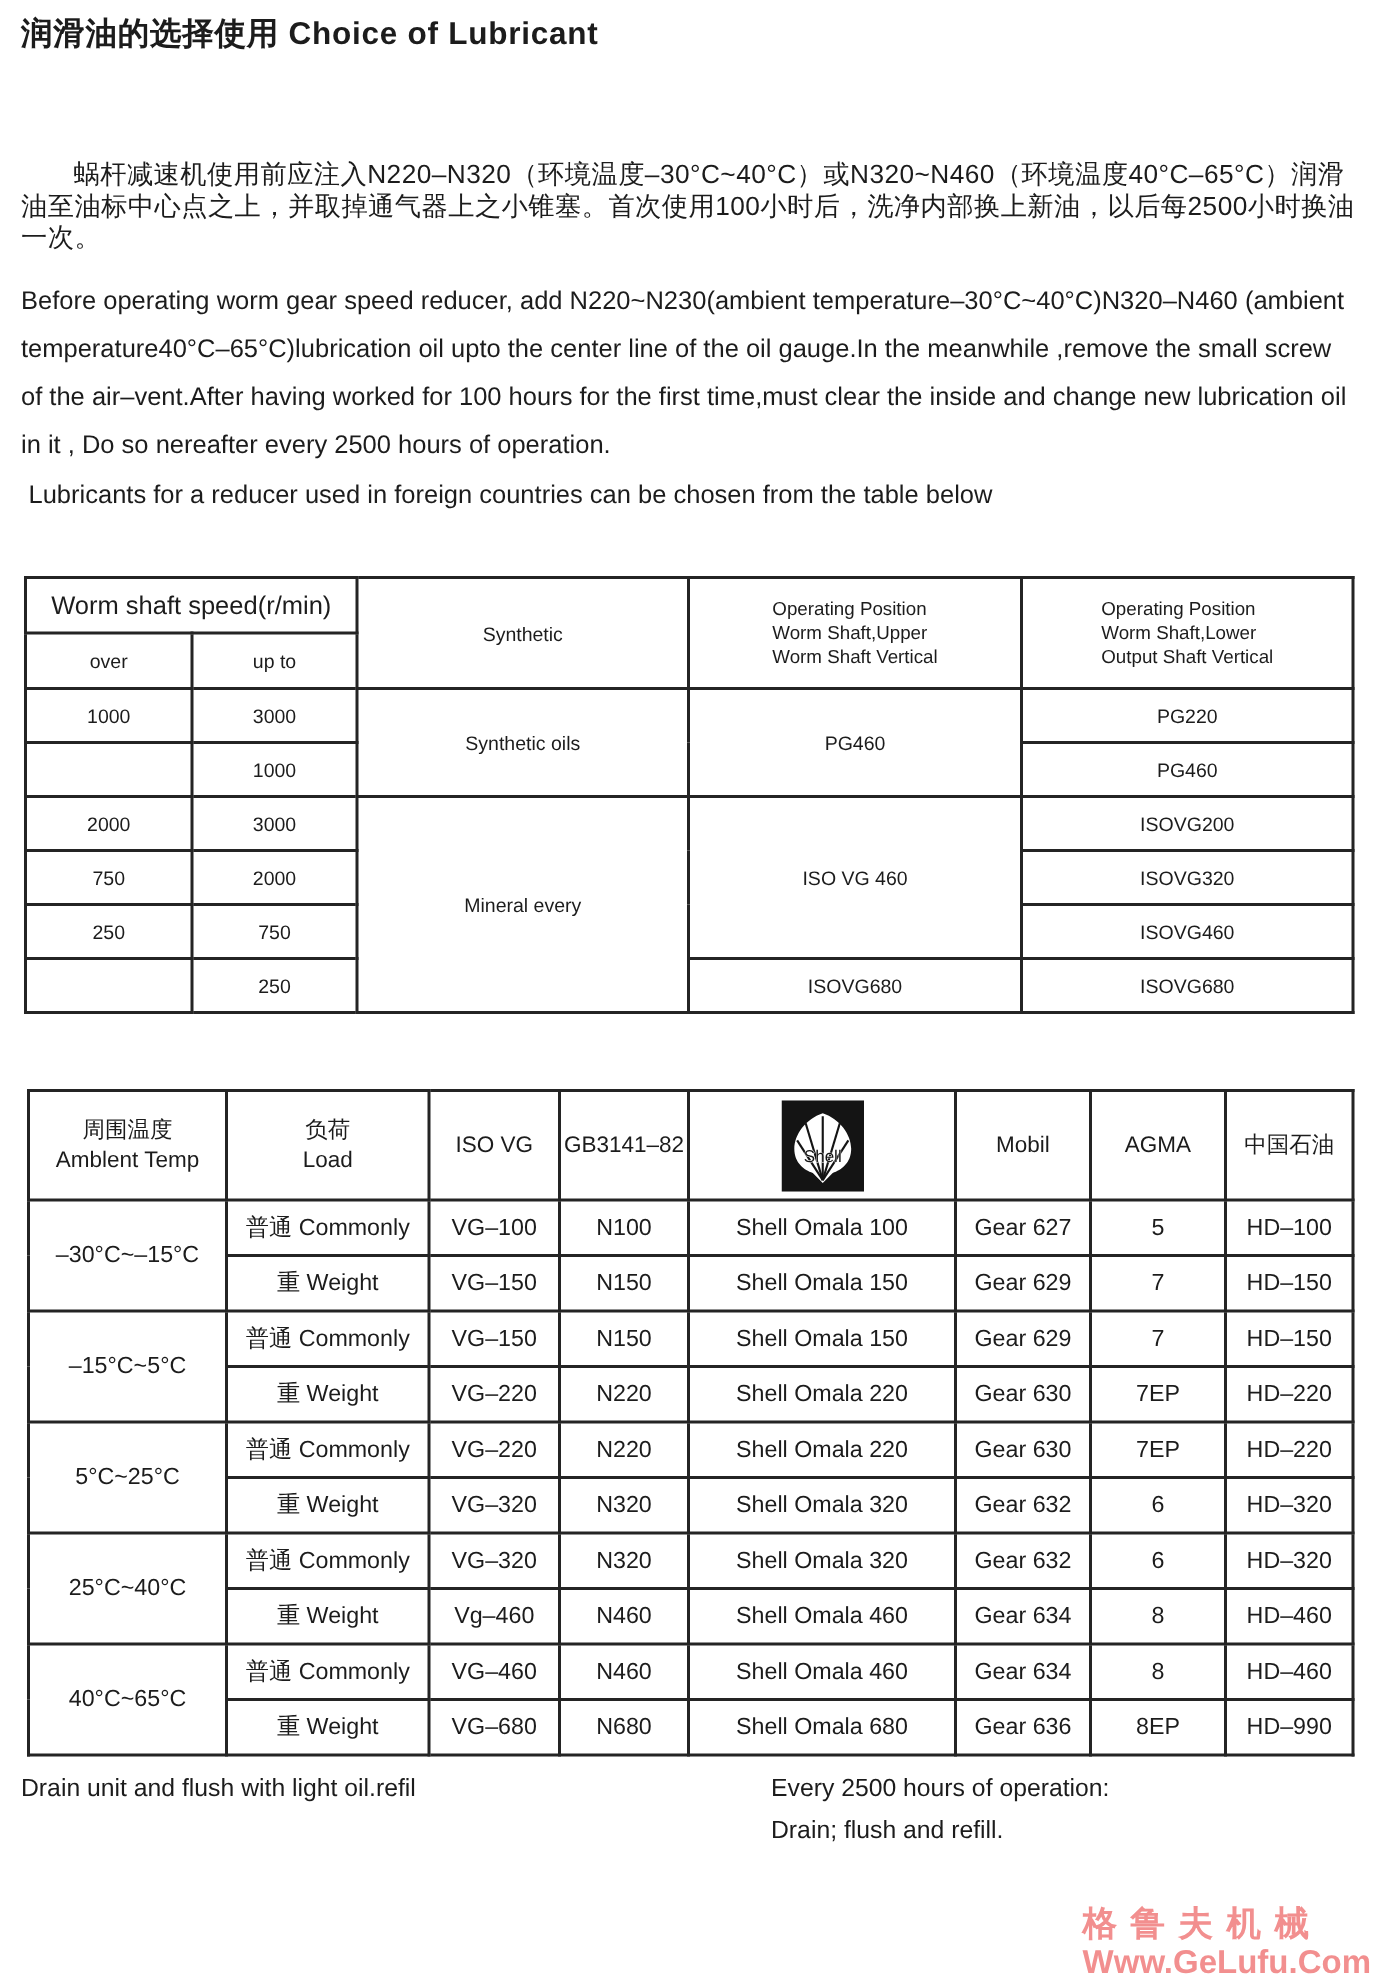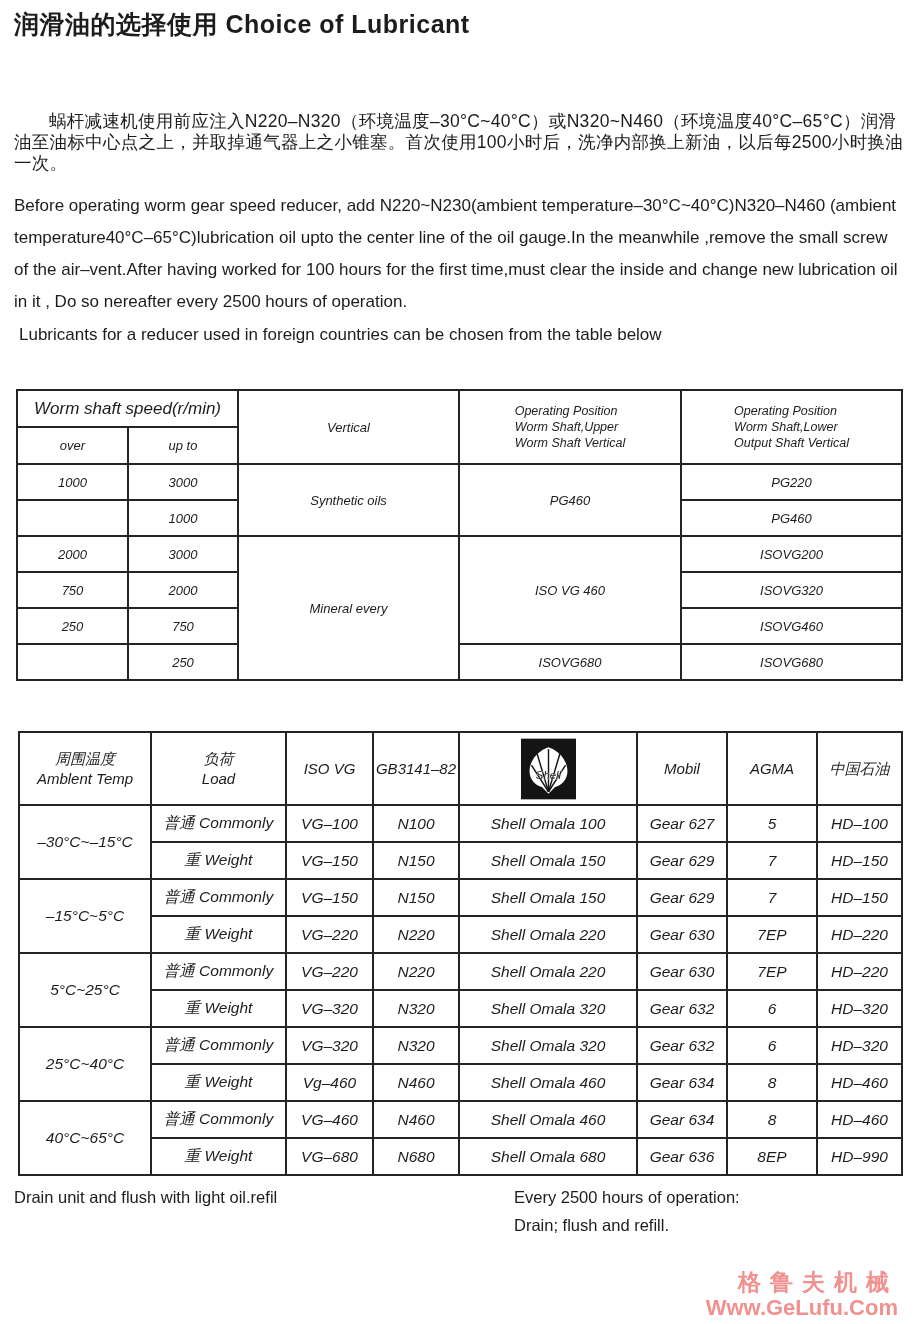--- a/index.html
+++ b/index.html
@@ -2,27 +2,27 @@
 <html><head>
 <meta charset="utf-8">
 <style>
   html,body{margin:0;padding:0;}
   body{
     width:918px;height:1324px;background:#ffffff;position:relative;overflow:hidden;
     font-family:"Liberation Sans","DejaVu Sans",sans-serif;color:#1c1c1c;
   }
   .page{padding:0 14px;}
   .preline{white-space:pre-line;}
-  h1.title{font-size:25px;font-weight:bold;margin:0;padding-top:8px;letter-spacing:0.5px;}
+  h1.title{font-size:21px;font-weight:bold;margin:0;padding-top:8px;letter-spacing:0.5px;}
   .para-cn{margin-top:70px;font-size:17.5px;line-height:21px;text-indent:2em;letter-spacing:0.3px;}
   .para-en{margin-top:16px;font-size:17px;line-height:32px;}
   h2.section-title{font-size:23px;font-weight:bold;margin:36px 0 0 0;letter-spacing:1px;}
   .section-sub{font-size:17px;margin-top:7px;padding-left:5px;}
 
-  table{border-collapse:collapse;table-layout:fixed;font-style:italic;}
+  table{border-collapse:collapse;table-layout:fixed;}
   td{border:2px solid #242424;text-align:center;vertical-align:middle;padding:0;overflow:hidden;}
 
   .t1{width:885px;margin:44px auto 0 2px;}
   .t1 td{font-size:13px;}
   .t1 .speed-head{font-size:17px;height:35px;}
   .t1 .sub-head{font-size:13px;height:35px;}
   .t1 .op-head{font-size:12.5px;text-align:center;}
   .t1 .op-head .inner{display:inline-block;text-align:left;line-height:16px;}
   .t1 .drow{height:36px;}
 
@@ -32,21 +32,21 @@
   .t2 .hcell{font-size:15px;line-height:20px;}
   .t2 .drow{height:37px;}
 
   .shell-box{display:inline-block;vertical-align:middle;}
 
   .footer{display:flex;margin-top:7px;font-size:16.5px;line-height:28px;}
   .footer .left{width:500px;}
   .footer .right{width:260px;}
 
   .watermark{
-    position:absolute;right:20px;bottom:4px;text-align:right;z-index:5;pointer-events:none;
+    position:absolute;right:4px;bottom:4px;text-align:left;z-index:5;pointer-events:none;
     font-weight:bold;line-height:25px;
   }
   .watermark .wm1{font-size:23px;letter-spacing:9px;}
   .watermark .wm2{font-size:22px;letter-spacing:0;}
 </style>
 </head>
 <body>
 
 <div class="page">
 
@@ -61,21 +61,21 @@
     <colgroup>
       <col style="width:111px">
         <col style="width:110px">
         <col style="width:221px">
         <col style="width:222px">
         <col style="width:221px">
     </colgroup>
     <tbody>
         <tr>
       <td colspan="2" class="speed-head">Worm shaft speed(r/min)</td>
-      <td rowspan="2" class="sub-head">Vertical</td>
+      <td rowspan="2" class="sub-head">Synthetic</td>
       <td rowspan="2" class="op-head"><span class="inner preline">Operating Position
 Worm Shaft,Upper
 Worm Shaft Vertical</span></td>
       <td rowspan="2" class="op-head"><span class="inner preline">Operating Position
 Worm Shaft,Lower
 Output Shaft Vertical</span></td>
     </tr>
     <tr>
       <td class="sub-head">over</td>
       <td class="sub-head">up to</td>

